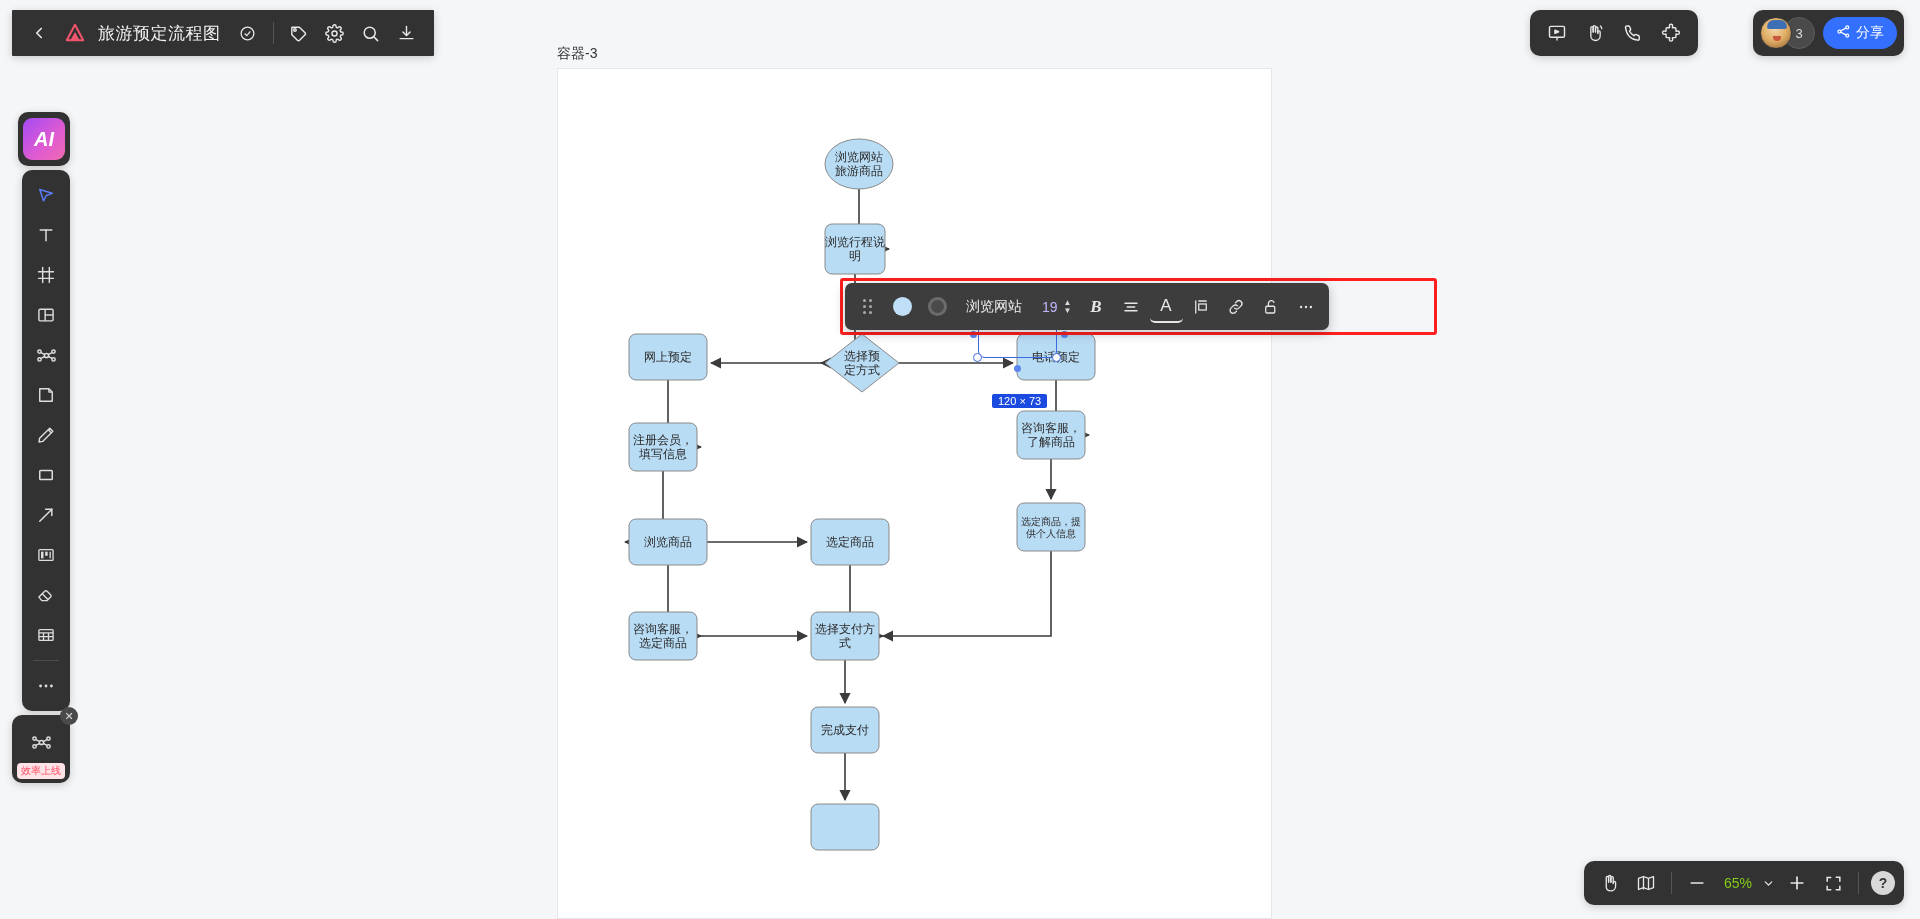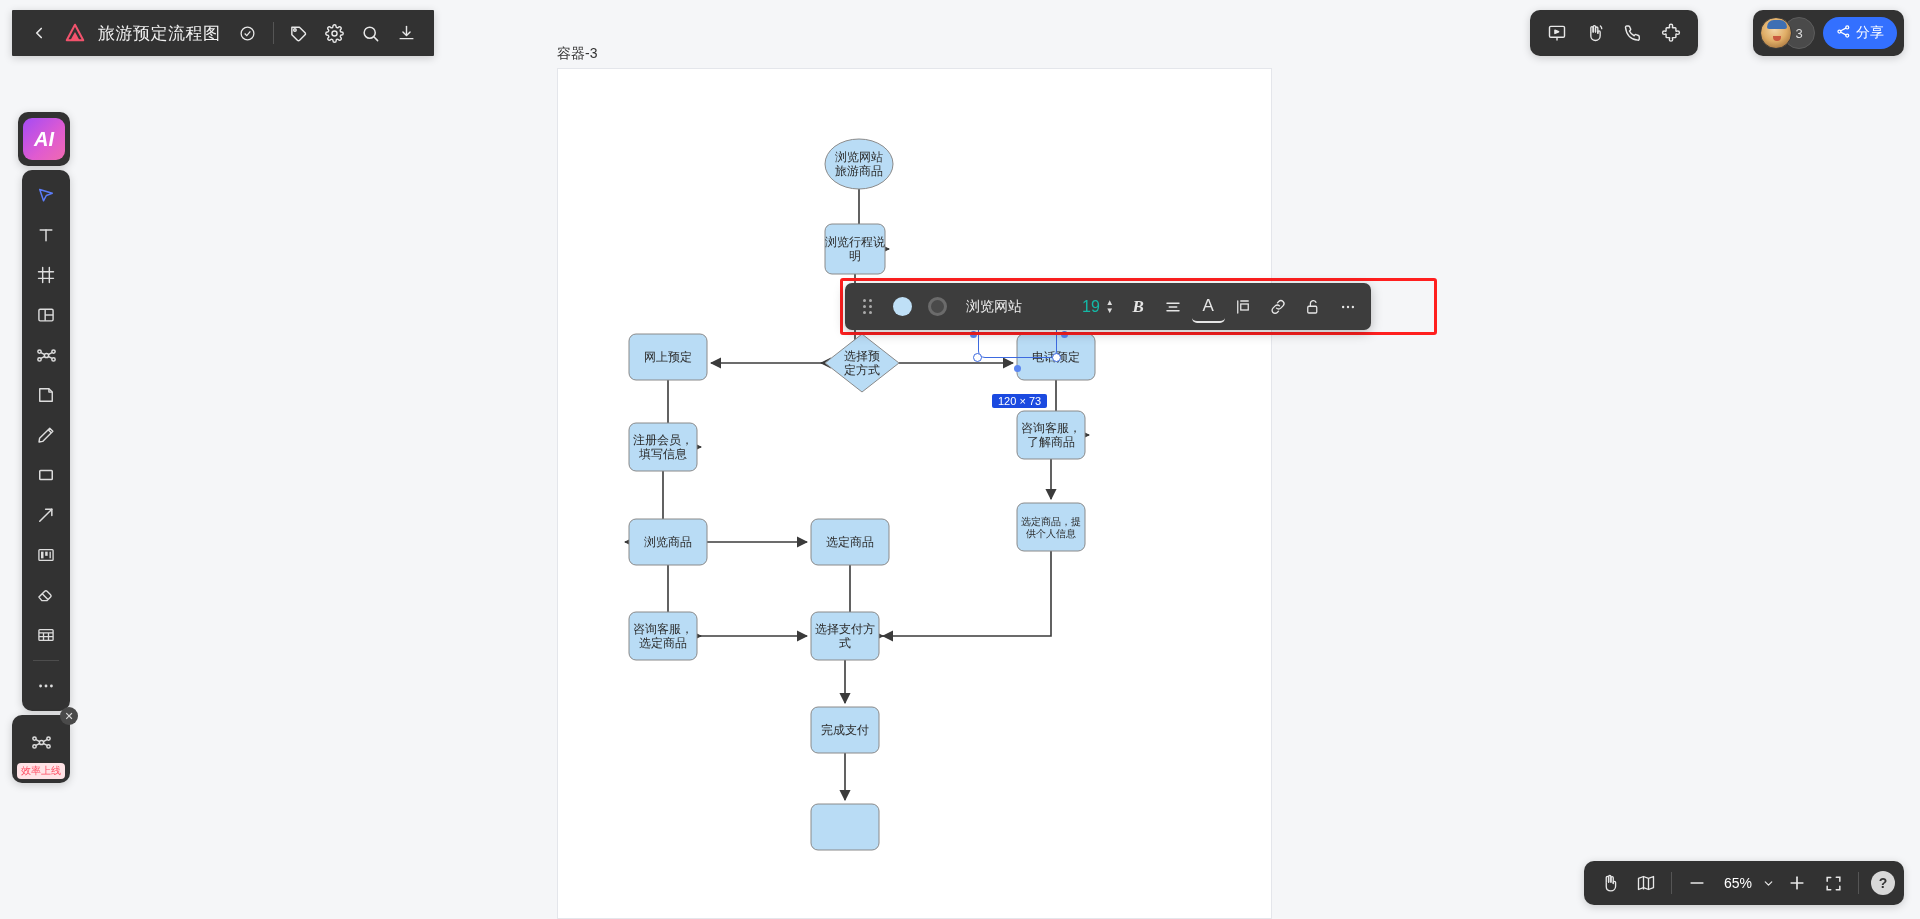--- a/index.html
+++ b/index.html
@@ -109,21 +109,21 @@
   }
   .page-ind { color: #f0f0f0; font-size: 15px; font-weight: bold; padding: 0 10px 0 8px; }
 
   
   .br-box {
     position: absolute; right: 16px; bottom: 14px;
     background: #323232; border-radius: 10px; height: 44px;
     display:flex; align-items:center; padding: 0 9px; gap: 2px;
     box-shadow: 0 2px 8px rgba(0,0,0,.18);
   }
-  .zoom-val { color: #ffffff; font-size: 14px; padding: 0 4px 0 8px; min-width: 40px; text-align:center; }
+  .zoom-val { color: #84cc16; font-size: 14px; padding: 0 4px 0 8px; min-width: 40px; text-align:center; }
   .help-dot {
     width: 24px; height: 24px; border-radius: 50%; background: #d8d8d8; color: #333;
     display:flex; align-items:center; justify-content:center; font-size: 14px; font-weight: bold;
     cursor: pointer; margin-left: 4px;
   }
 
   
   #canvas-label {
     position: absolute; left: 557px; top: 45px;
     font-size: 14px; color: #333;
@@ -181,21 +181,21 @@
     color: #e6e6e6; border-radius: 5px; cursor: pointer;
   }
   .drag-grip { display:grid; grid-template-columns: repeat(2, 3px); gap: 3px; }
   .drag-grip i { width:3px; height:3px; background:#aaa; border-radius:50%; display:block; }
   .sw-fill { width: 19px; height: 19px; border-radius: 50%; background: #bfe0f7; cursor:pointer; }
   .sw-line {
     width: 19px; height: 19px; border-radius: 50%;
     background: #4a4a4a; border: 3px solid #6b6b6b; cursor:pointer;
   }
   .font-name { color: #ededed; font-size: 14px; padding: 0 10px; cursor:pointer; white-space:nowrap; }
-  .font-size { color: #14b8a6; font-size: 16px; padding: 0 4px 0 8px; cursor:pointer;margin-left:40px; }
+  .font-size { color: #c4b5fd; font-size: 14px; padding: 0 4px 0 8px; cursor:pointer; }
   .stepper { display:flex; flex-direction:column; gap: 2px; align-items:center; cursor:pointer; padding-right:6px;}
   .stepper span { color:#ddd; font-size: 8px; line-height: 6px; }
   .fmt-b { font-family: "Liberation Serif", serif; font-style: italic; font-weight: bold; font-size: 17px; }
   .fmt-a { font-size: 17px; border-bottom: 2px solid #e6e6e6; line-height: 16px; padding: 0 1px; }
 </style>
 </head>
 <body>
 
 <div id="app">
 

